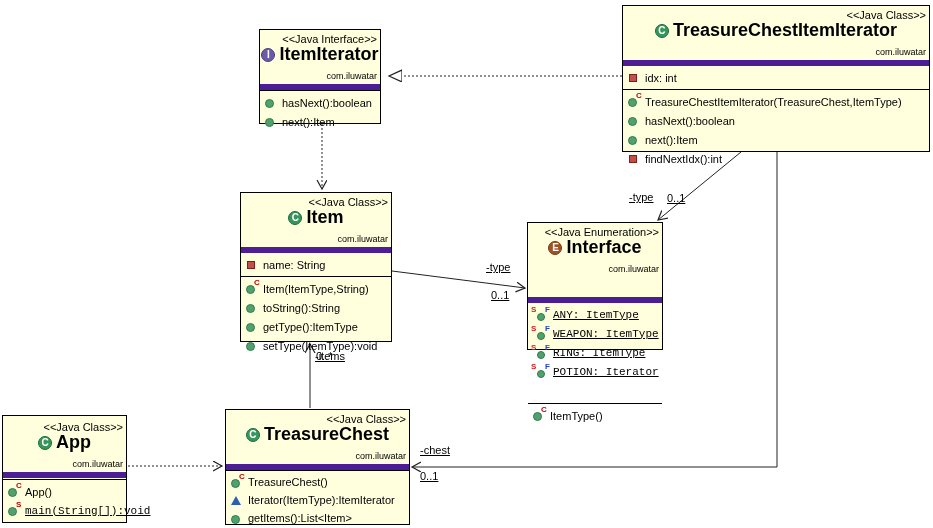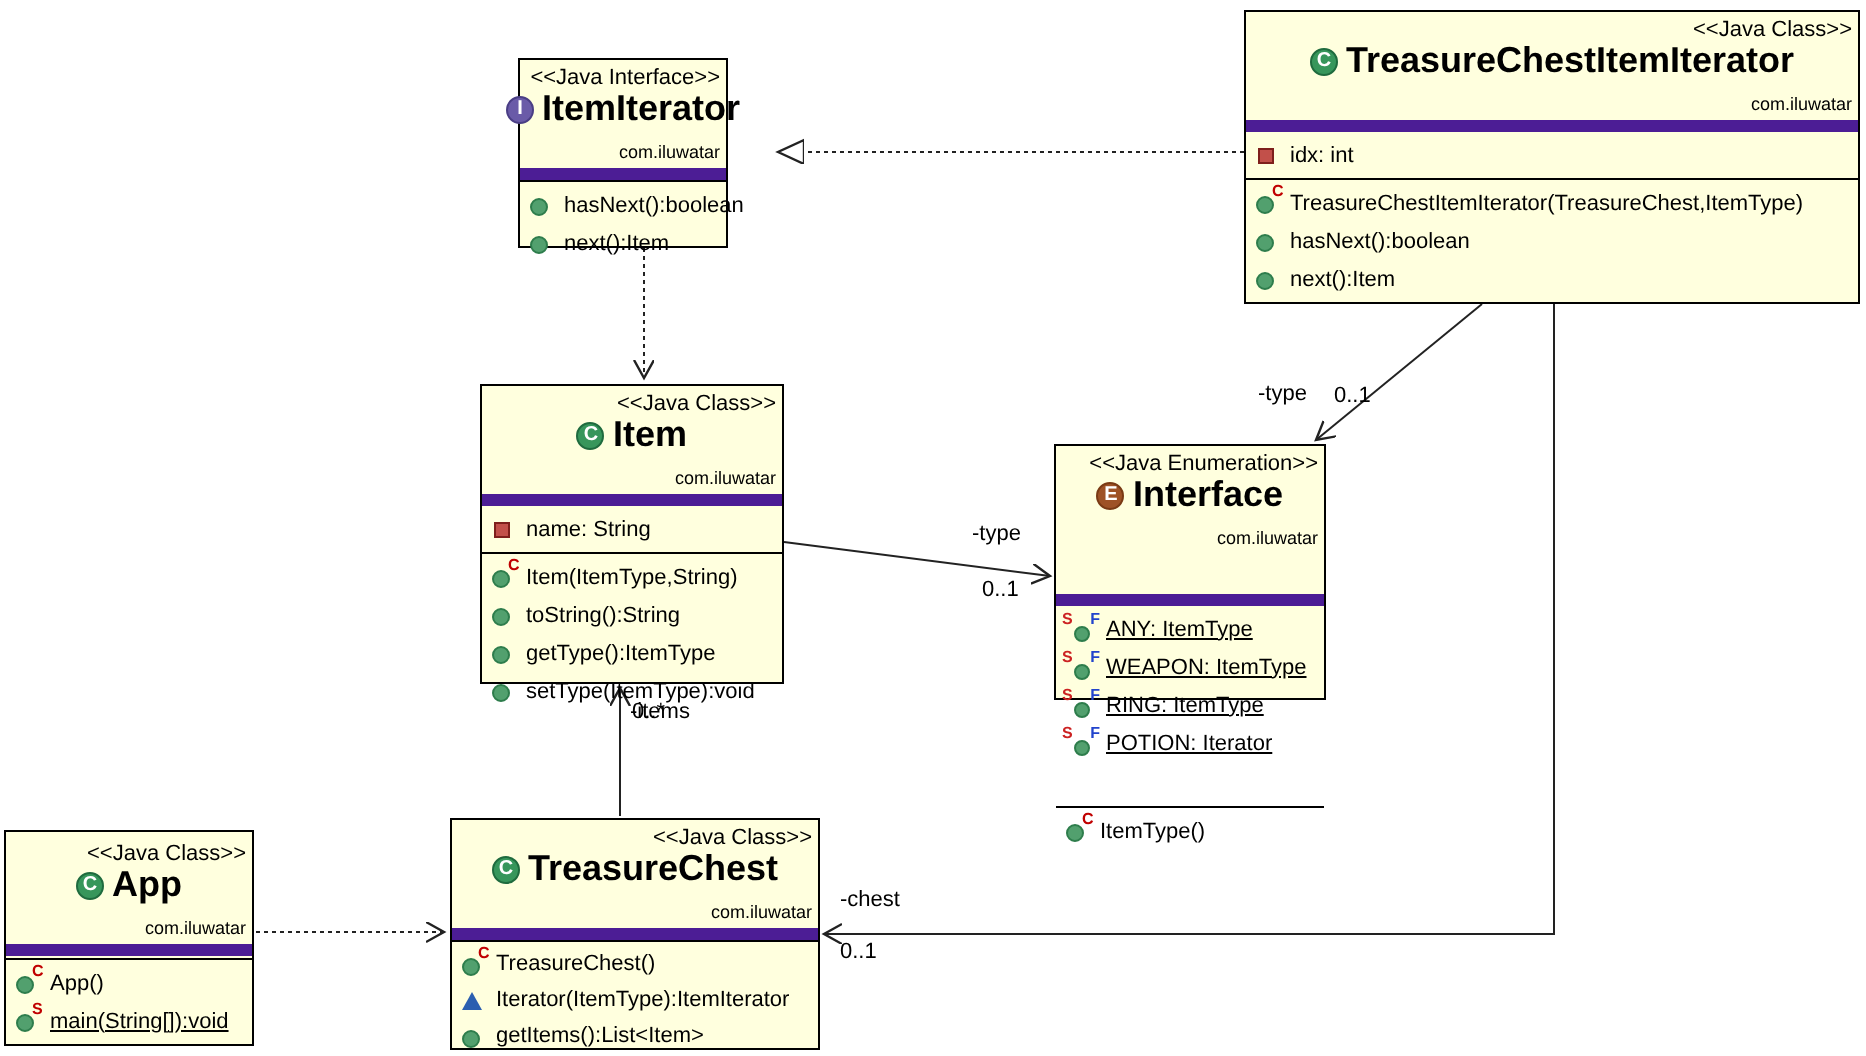--- a/index.html
+++ b/index.html
@@ -17,40 +17,40 @@
   .badge{width:14px;height:14px;border-radius:50%;color:#fff;font-size:10px;font-weight:bold;
          display:inline-flex;align-items:center;justify-content:center;flex:0 0 auto;box-sizing:border-box;}
   .badge-class{background:#37965B;border:1px solid #1F6B3E;}
   .badge-interface{background:#6A5BA8;border:1px solid #4A3E85;}
   .badge-enum{background:#9E5226;border:1px solid #7A3A14;}
 
   .attrs{border-top:6px solid #4c1d95;padding:2px 4px;}
   .attrs.empty{padding:0;height:5px;}
   .methods{border-top:1px solid #000;padding:2px 4px;flex:1;}
   .member{display:flex;align-items:center;gap:3px;font-size:11px;height:19px;white-space:nowrap;}
-  .member.static .mtext{text-decoration:underline;}
+  .member.static .mtext{text-decoration:underline;font-family:Liberation Mono, monospace;}
 
   .ic{position:relative;width:15px;height:13px;flex:0 0 auto;}
   .ic .dot{position:absolute;left:1px;bottom:1px;width:9px;height:9px;border-radius:50%;
            background:#52A06E;border:1px solid #2E7D4C;box-sizing:border-box;}
   .ic .sq{position:absolute;left:2px;bottom:2px;width:8px;height:8px;
           background:#C2504A;border:1px solid #7E1F1C;box-sizing:border-box;}
   .ic .tri{position:absolute;left:1px;bottom:2px;width:0;height:0;
            border-left:5px solid transparent;border-right:5px solid transparent;
            border-bottom:9px solid #2B5FB0;}
   .dec{position:absolute;font-size:8px;font-weight:bold;top:-3px;left:9px;color:#C00000;line-height:8px;}
   .ic-sf{width:18px;}
   .ic-sf .dot{left:5px;bottom:0;width:8px;height:8px;}
   .ic-sf .s{position:absolute;left:-1px;top:-2px;font-size:8px;font-weight:bold;color:#CC2222;line-height:8px;}
   .ic-sf .f{position:absolute;right:0;top:-2px;font-size:8px;font-weight:bold;color:#2244CC;line-height:8px;}
 
-  .edge-label{position:absolute;z-index:3;font-size:11px;line-height:12px;white-space:nowrap;}
+  .edge-label{position:absolute;z-index:3;font-size:11px;line-height:12px;white-space:nowrap;text-decoration:underline;}
 
   
-  #box-item-iterator{left:259px;top:29px;width:105px;height:95px;}
+  #box-item-iterator{left:259px;top:29px;width:122px;height:95px;}
   #box-tcii{left:622px;top:5px;width:308px;height:147px;}
   #box-item{left:240px;top:192px;width:152px;height:150px;}
   #box-itemtype{left:527px;top:222px;width:136px;height:128px;gap:20px;}
   #box-app{left:2px;top:415px;width:125px;height:108px;}
   #box-treasurechest{left:225px;top:409px;width:185px;height:116px;}
   #box-app .hdr{padding-top:5px;}
   #box-treasurechest .member{height:18px;}
 
   
   #lbl-role-tcii-type{left:629px;top:191px;}
@@ -141,20 +141,26 @@
             <span class="dot"></span>
           </span>
         <span class="mtext">hasNext():boolean</span>
       </div>
       <div class="member">
         <span class="ic">
             <span class="dot"></span>
           </span>
         <span class="mtext">next():Item</span>
       </div>
+      <div class="member">
+        <span class="ic">
+            <span class="sq"></span>
+          </span>
+        <span class="mtext">findNextIdx():int</span>
+      </div>
     </div>
   </div>
 
   <div class="uml-box" id="box-item">
     <div class="hdr">
       <div class="stereo">&lt;&lt;Java Class&gt;&gt;</div>
       <div class="nameline">
         <span class="badge badge-class">C</span>
         <span class="cname">Item</span>
       </div>

